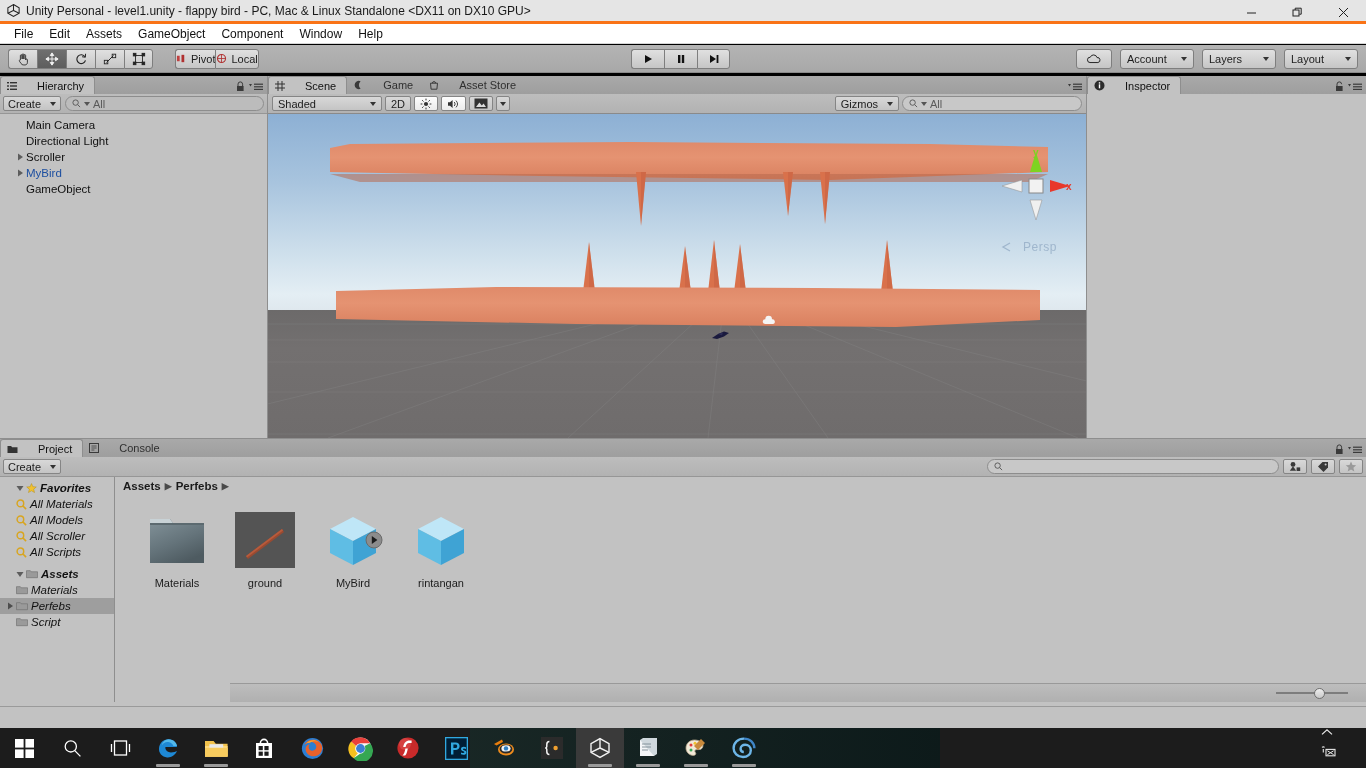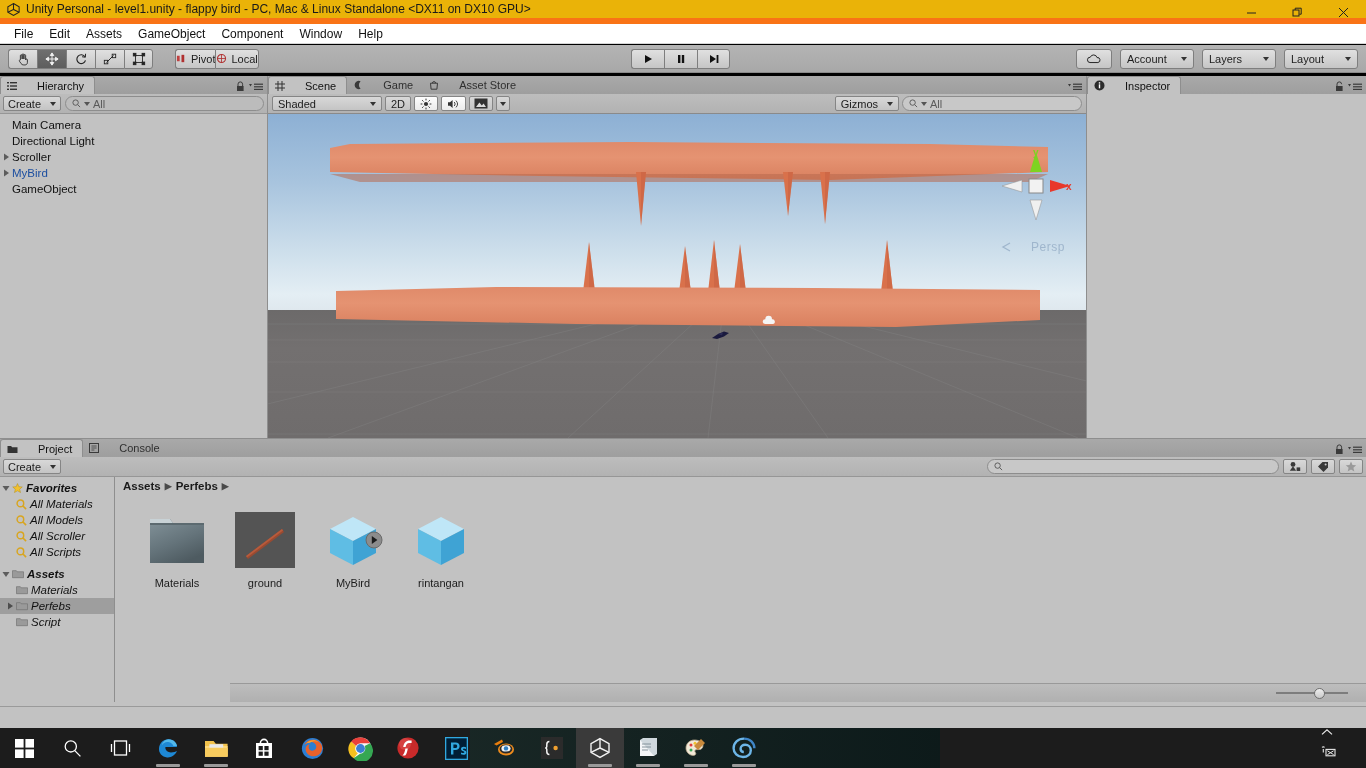--- a/index.html
+++ b/index.html
@@ -8,21 +8,21 @@
     font-family: "Liberation Sans", sans-serif;
     font-size: 11px;
     overflow: hidden;
     background: #000;
   }
   #app { position: relative; width: 1366px; height: 768px; }
 
   
   .titlebar {
     position: absolute; left: 0; top: 0; width: 1366px; height: 24px;
-    background: #eab308; border-bottom: 6px solid #f97316;
+    background: #e5e5e5; border-bottom: 3px solid #f97316;
     display: flex; align-items: center;
   }
   .title-icon { width: 26px; display: flex; justify-content: center; align-items: center; }
   .title-text { font-size: 12px; color: #1a1a1a; white-space: nowrap; }
   .win-controls { position: absolute; right: 0; top: 0; height: 24px; display: flex; }
   .win-btn {
     width: 46px; height: 24px; display: flex; align-items: center; justify-content: center;
     color: #222; font-size: 12px;
   }
 
@@ -113,21 +113,21 @@
   }
   .search-field {
     flex: 1; height: 15px; background: #bcbcbc; border: 1px solid #8d8d8d; border-radius: 8px;
     display: flex; align-items: center; padding: 0 6px; gap: 3px; font-size: 11px; color: #5a5a5a;
   }
   .search-field.light { background: #c8c8c8; }
 
   
   #hierarchy { left: 0; top: 76px; width: 268px; height: 362px; border-right: 1px solid #8e8e8e; }
   .tree-body { background: #c2c2c2; height: calc(100% - 38px); overflow: hidden; padding-top: 3px; }
-  .tree-row { height: 16px; display: flex; align-items: center; font-size: 11.5px; color: #111; padding-left: 0; }
+  .tree-row { height: 16px; display: flex; align-items: center; font-size: 11.5px; color: #111; padding-left: 14px; }
   .tree-arrow { width: 12px; display: flex; align-items: center; justify-content: center; }
   .tree-arrow svg { display: block; }
   .tree-label.prefab { color: #1d4fa0; }
 
   
   #scene { left: 268px; top: 76px; width: 818px; height: 362px; }
   .scene-toolbar {
     height: 20px; background: linear-gradient(to bottom,#bdbdbd,#b2b2b2);
     border-bottom: 1px solid #8a8a8a; display: flex; align-items: center; padding: 9px 4px; gap: 3px;
   }
@@ -574,21 +574,21 @@
       <svg class="gizmo-axis" style="left:728px; top:32px" width="80" height="80" viewBox="0 0 80 80">
         <rect x="33" y="33" width="14" height="14" fill="#f2f2f2" stroke="#888" stroke-width="1"></rect>
         <path d="M40 6 L46 26 L34 26 Z" fill="#7ed321"></path>
         <path d="M74 40 L54 46 L54 34 Z" fill="#e8382a"></path>
         <path d="M6 40 L26 34 L26 46 Z" fill="#f0f0f0" stroke="#999" stroke-width="0.6"></path>
         <path d="M40 74 L34 54 L46 54 Z" fill="#f0f0f0" stroke="#999" stroke-width="0.6"></path>
         <text x="37" y="10" font-family="Liberation Sans, sans-serif" font-size="10" font-weight="bold" fill="#7ed321">y</text>
         <text x="70" y="44" font-family="Liberation Sans, sans-serif" font-size="10" font-weight="bold" fill="#e8382a">x</text>
       </svg>
       <div class="persp-label" style="left:1008px; top:0"></div>
-      <div class="persp-label" style="left:733px; top:126px; display:flex; align-items:center; gap:18px">
+      <div class="persp-label" style="left:733px; top:126px; display:flex; align-items:center; gap:10px">
         <svg width="12" height="10" viewBox="0 0 12 10">
           <path d="M9 1 L2 5 L9 9" fill="none" stroke="#9fb6cd" stroke-width="1.3"></path>
         </svg>
         <span>Persp</span>
       </div>
     </div>
   </div>
 
   <div class="panel" id="inspector">
     <div class="panel-tabs">

